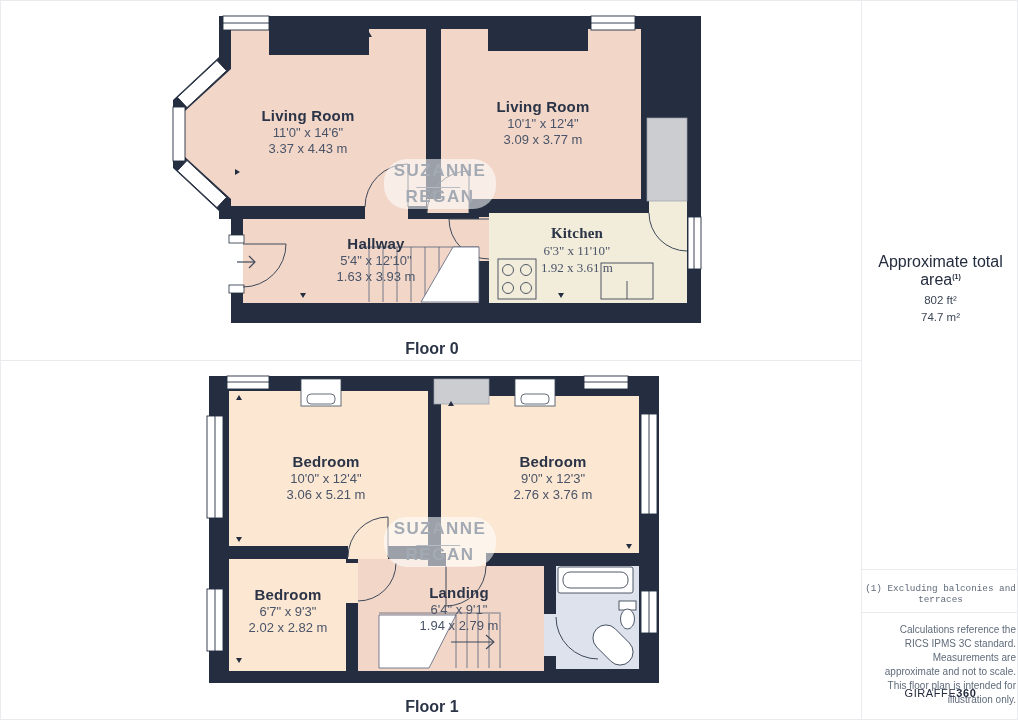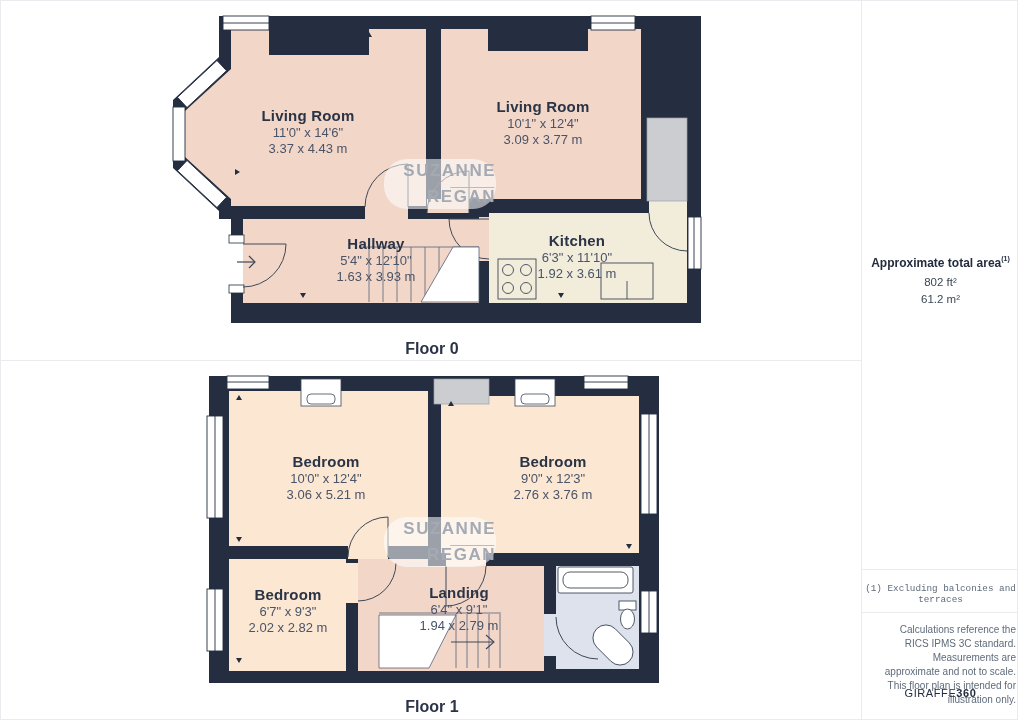--- a/index.html
+++ b/index.html
@@ -10,27 +10,27 @@
   }
   .plan-svg{position:absolute;left:0;top:0;z-index:1;}
   .divider-h{position:absolute;height:1px;background:#e9ebee;z-index:2;}
   .divider-v{position:absolute;width:1px;background:#e9ebee;z-index:2;}
   .room-label{position:absolute;transform:translateX(-50%);text-align:center;white-space:nowrap;z-index:6;}
   .rn{font-weight:bold;font-size:15px;color:#2b3447;letter-spacing:.2px;}
   .rd{font-size:13px;color:#4a5468;margin-top:1px;}
   .floor-label{position:absolute;transform:translateX(-50%);font-size:16px;font-weight:bold;color:#2b3447;z-index:6;}
   .watermark{
     position:absolute;width:112px;height:50px;background:rgba(255,255,255,.55);
-    display:flex;flex-direction:column;align-items:flex-end;justify-content:center;z-index:5;border-radius:23px;
+    display:flex;flex-direction:column;align-items:center;justify-content:center;z-index:5;border-radius:23px;
   }
   .wm-line{font-size:17px;font-weight:bold;letter-spacing:1.5px;color:#a4aab3;line-height:.95;}
   .wm-sig{width:44px;height:6px;border-bottom:1px solid #b7bcc4;transform:skewX(-30deg);margin:1px 0;}
   .sidebar{position:absolute;left:861px;top:0;width:157px;height:720px;z-index:3;}
   .area-block{position:absolute;left:0;top:252px;width:100%;text-align:center;}
-  .area-title{font-size:12px;font-weight:bold;color:#232c3e;}
+  .area-title{font-size:16px;font-weight:normal;color:#232c3e;}
   .area-sup{font-size:7px;vertical-align:super;font-weight:bold;color:#232c3e;}
   .area-val{font-size:11.5px;color:#3c4656;margin-top:5px;}
   .sb-footnote{position:absolute;left:0;top:582px;width:100%;text-align:center;font-size:9.3px;color:#5f6b7a;font-family:Liberation Mono, monospace;}
   .sb-disclaimer{position:absolute;left:11px;top:622px;width:135px;text-align:right;font-size:10px;line-height:1.4;color:#5f6b7a;margin-left:8px;}
   .sb-brand{position:absolute;left:0;top:686px;width:100%;text-align:center;font-size:11px;color:#232c3e;letter-spacing:.6px;}
   .sb-brand b{font-weight:bold;}
 </style>
 </head>
 <body>
 
@@ -246,21 +246,21 @@
   <div class="room-label" style="left:542px;top:97px;">
     <div class="rn">Living Room</div>
     <div class="rd">10'1" x 12'4"</div>
     <div class="rd">3.09 x 3.77 m</div>
   </div>
   <div class="room-label" style="left:375px;top:234px;">
     <div class="rn">Hallway</div>
     <div class="rd">5'4" x 12'10"</div>
     <div class="rd">1.63 x 3.93 m</div>
   </div>
-  <div class="room-label" style="left:576px;top:231px;">
+  <div class="room-label" style="left:576px;top:224px;font-family:Liberation Serif, serif;">
     <div class="rn">Kitchen</div>
     <div class="rd">6'3" x 11'10"</div>
     <div class="rd">1.92 x 3.61 m</div>
   </div>
 
   <div class="room-label" style="left:325px;top:452px;">
     <div class="rn">Bedroom</div>
     <div class="rd">10'0" x 12'4"</div>
     <div class="rd">3.06 x 5.21 m</div>
   </div>
@@ -282,21 +282,21 @@
 
   <div class="floor-label" style="left:431px;top:339px;">Floor 0</div>
   <div class="floor-label" style="left:431px;top:697px;">Floor 1</div>
 
   <div class="sidebar">
     <div class="area-block">
       <div>
         <span class="area-title">Approximate total area</span><span class="area-sup">(1)</span>
       </div>
       <div class="area-val">802 ft²</div>
-      <div class="area-val">61.2 m²</div>
+      <div class="area-val">74.7 m²</div>
     </div>
     <div class="divider-h" style="left:0;top:568px;width:157px;"></div>
     <div class="sb-footnote">(1) Excluding balconies and terraces</div>
     <div class="divider-h" style="left:0;top:611px;width:157px;"></div>
     <div class="sb-disclaimer">Calculations reference the RICS IPMS 3C standard. Measurements are approximate and not to scale. This floor plan is intended for illustration only.</div>
     <div class="sb-brand">
       <span>GIRAFFE</span><b>360</b>
     </div>
   </div>
 

